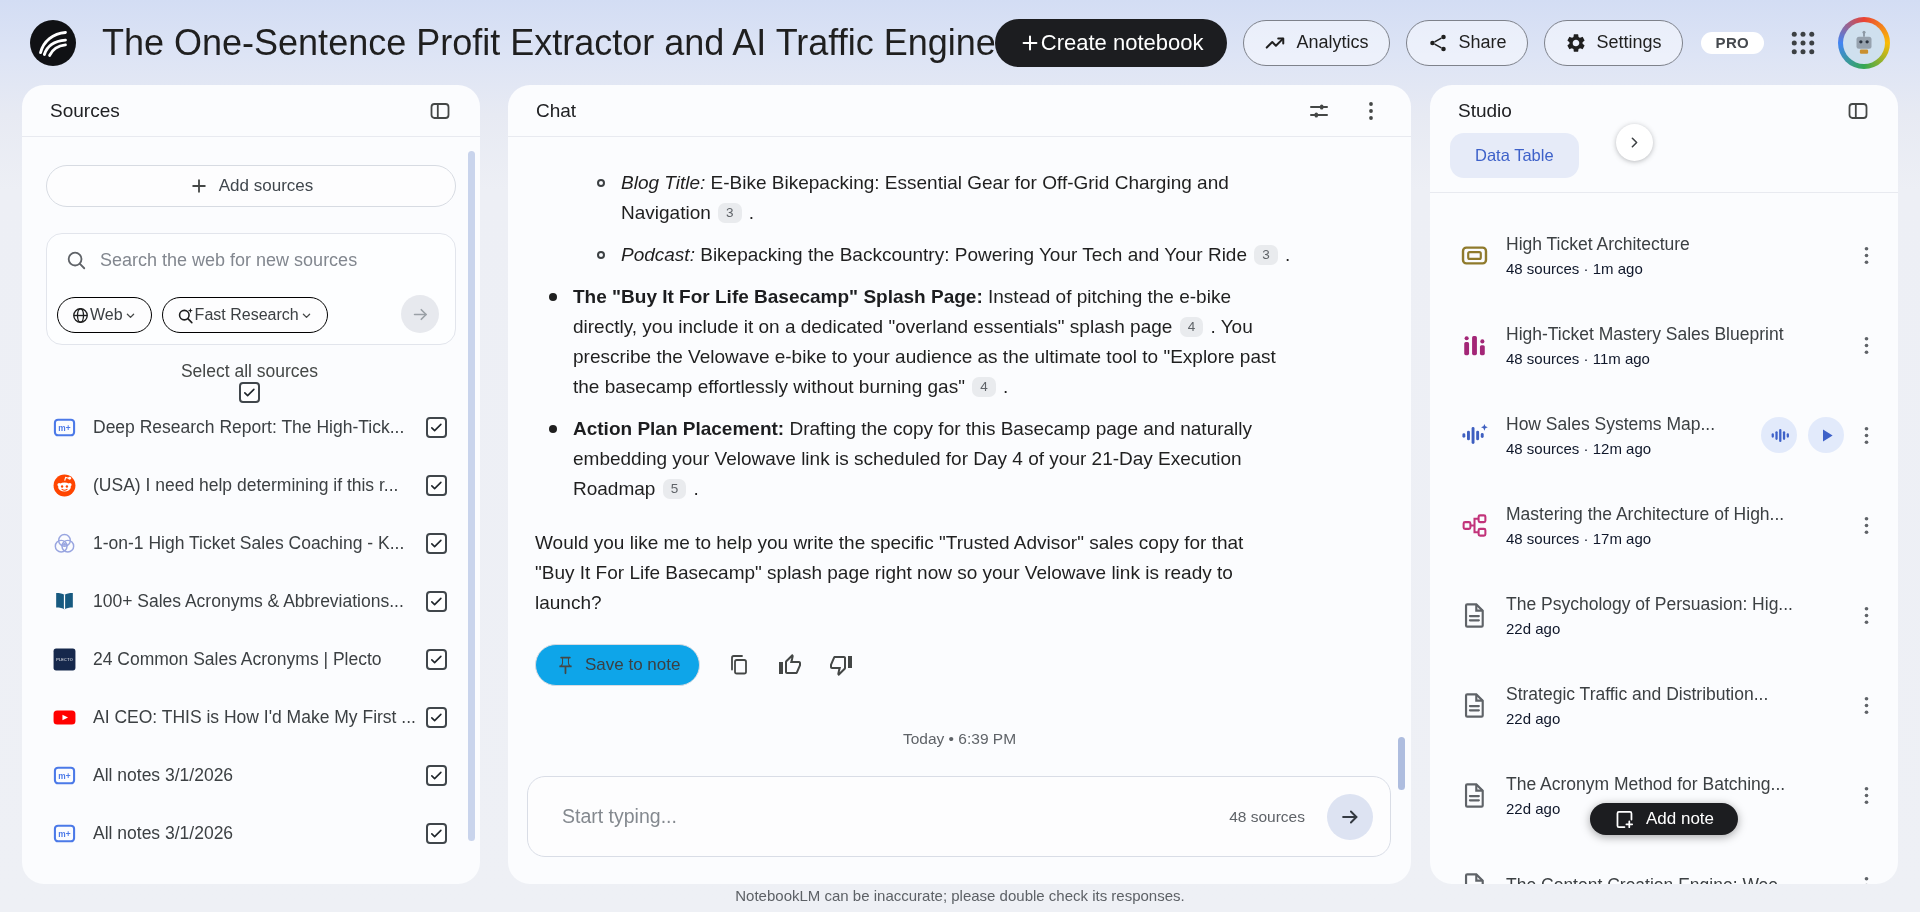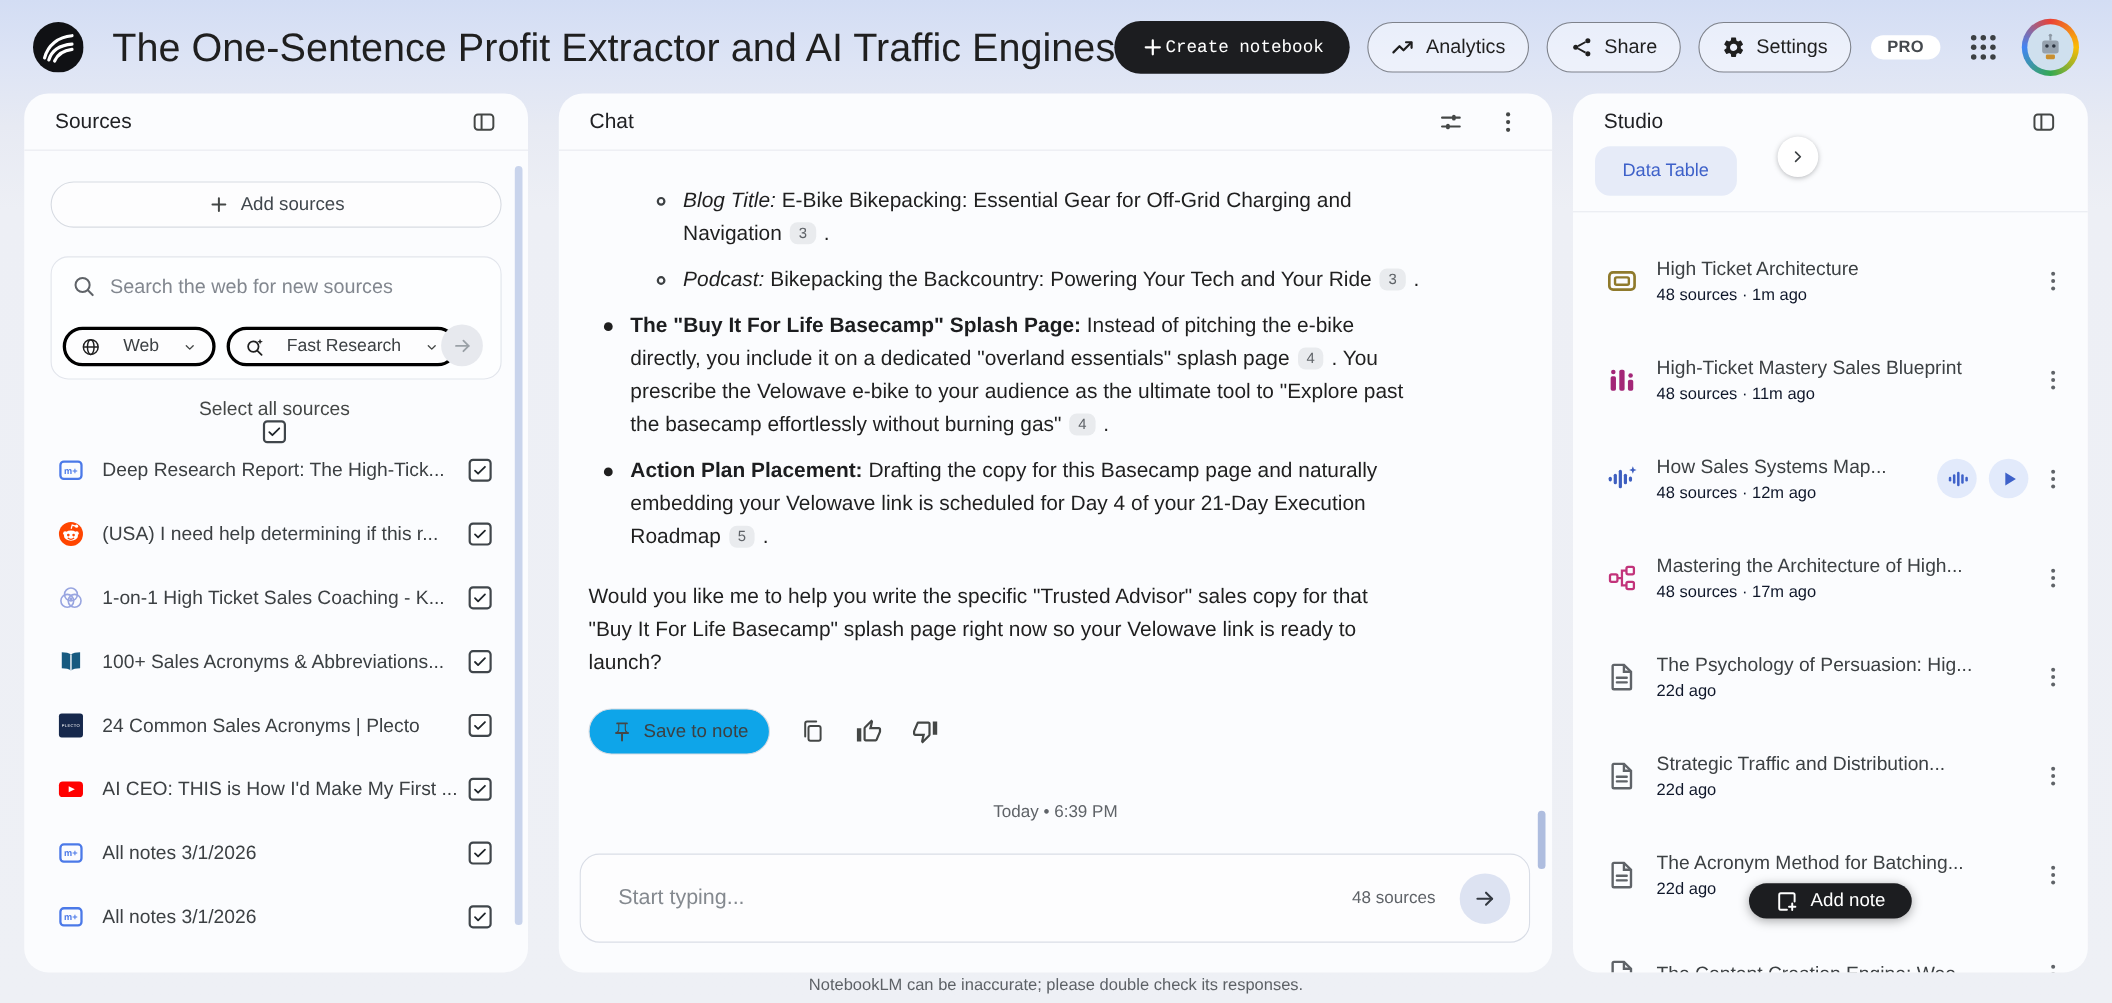--- a/index.html
+++ b/index.html
@@ -5,21 +5,21 @@
   * { margin:0; padding:0; box-sizing:border-box; }
   html,body { width:1920px; height:912px; overflow:hidden; font-family:"Liberation Sans",sans-serif; }
   body { background:linear-gradient(180deg,#d3ddf4 0px,#dde4f5 55px,#e7eaf3 115px,#edeff5 190px,#eef0f5 100%); position:relative; }
   .icon svg { width:100%; height:100%; display:block; }
   .icon { display:inline-block; flex:none; }
 
   
   .topbar { position:absolute; top:0; left:0; right:0; height:85px; display:flex; align-items:center; padding:0 30px; }
   .logo { width:46px; height:46px; cursor:pointer; }
   .nb-title { font-size:36px; color:#1f1f1f; margin-left:26px; flex:1; white-space:nowrap; overflow:hidden; }
-  .btn-dark { height:48px; border-radius:24px; background:#1c1d20; color:#fff; font-size:16px; display:flex; align-items:center; gap:0; padding:0 24px; border:none; cursor:pointer;font-family:Liberation Mono, monospace; }
+  .btn-dark { height:48px; border-radius:24px; background:#1c1d20; color:#fff; font-size:22px; display:flex; align-items:center; gap:0; padding:0 24px; border:none; cursor:pointer; }
   .btn-dark .icon { width:22px; height:22px; color:#fff; }
   .btn-pill { height:46px; border-radius:23px; border:1px solid #7e828b; background:rgba(250,251,255,.55); color:#1f1f1f; font-size:18px; display:flex; align-items:center; gap:10px; padding:0 20px; margin-left:16px; cursor:pointer; }
   .btn-pill .icon { width:22px; height:22px; color:#1f1f1f; }
   .pro-badge { height:22px; border-radius:17px; background:#fff; color:#45494e; font-size:15px; font-weight:bold; display:flex; align-items:center; padding:0 15px; margin-left:18px; letter-spacing:.3px; }
   .apps { width:30px; height:30px; margin-left:24px; color:#3c4043; cursor:pointer; }
   .avatar { width:52px; height:52px; border-radius:50%; background:conic-gradient(#ea4335,#fbbc05,#34a853,#4285f4,#ea4335); display:grid; place-items:center; margin-left:20px; cursor:pointer; }
   .avatar-inner { width:42px; height:42px; border-radius:50%; background:#cfe0ee; display:grid; place-items:center; overflow:hidden; }
   .avatar-inner svg { width:30px; height:30px; }
 
   
@@ -35,21 +35,21 @@
 
   
   .add-sources { position:absolute; left:24px; right:24px; top:80px; height:42px; border-radius:21px; border:1px solid #d7dbe2; background:#fdfdfe; display:flex; align-items:center; justify-content:center; gap:10px; font-size:17px; color:#40474d; cursor:pointer; }
   .add-sources .icon { width:20px; height:20px; color:#444746; }
   .search-card { position:absolute; left:24px; right:24px; top:148px; height:112px; border:1px solid #e2e5ec; border-radius:16px; background:#fdfeff; }
   .search-row { display:flex; align-items:center; gap:13px; padding:15px 18px 0 18px; }
   .search-row .icon { width:22px; height:22px; color:#5f6368; }
   .search-input { border:none; outline:none; background:transparent; font-size:18px; color:#3c4043; width:340px; font-family:inherit; }
   .search-input::placeholder { color:#82878f; }
   .chip-row { position:absolute; left:10px; bottom:11px; display:flex; gap:10px; }
-  .chip { height:36px; border-radius:18px; border:3px solid #000000; background:#fdfdfe; display:flex; align-items:center; gap:20px; padding:0 13px; font-size:16px; color:#3c4043; cursor:pointer;text-align:right; }
+  .chip { height:36px; border-radius:18px; border:1px solid #000000; background:#fdfdfe; display:flex; align-items:center; gap:0; padding:0 13px; font-size:16px; color:#3c4043; cursor:pointer;text-align:right; }
   .chip .icon { width:19px; height:19px; color:#1f1f1f; }
   .chip .chev { width:15px; height:15px; color:#444746; }
   .go-btn { position:absolute; right:16px; bottom:11px; width:38px; height:38px; border-radius:50%; background:#e7e9ee; border:none; display:grid; place-items:center; cursor:pointer; }
   .go-btn .icon { width:19px; height:19px; color:#9aa0a6; }
   .select-row { position:absolute; left:30px; right:33px; top:276px; display:flex; align-items:center; justify-content:space-between; font-size:17.5px; color:#444746;flex-direction:column; }
   .src-list { position:absolute; left:0; right:0; top:313px; bottom:0; overflow:hidden; }
   .src-row { height:58px; display:flex; align-items:center; padding:0 33px 0 30px; cursor:pointer; }
   .src-row .s-icon { width:25px; height:25px; }
   .src-title { flex:1; margin-left:16px; font-size:17.5px; color:#3c4043; white-space:nowrap; overflow:hidden; }
   .checkbox { width:21px; height:21px; border:2.2px solid #40464b; border-radius:4px; background:#fff; display:grid; place-items:center; cursor:pointer; flex:none; }

